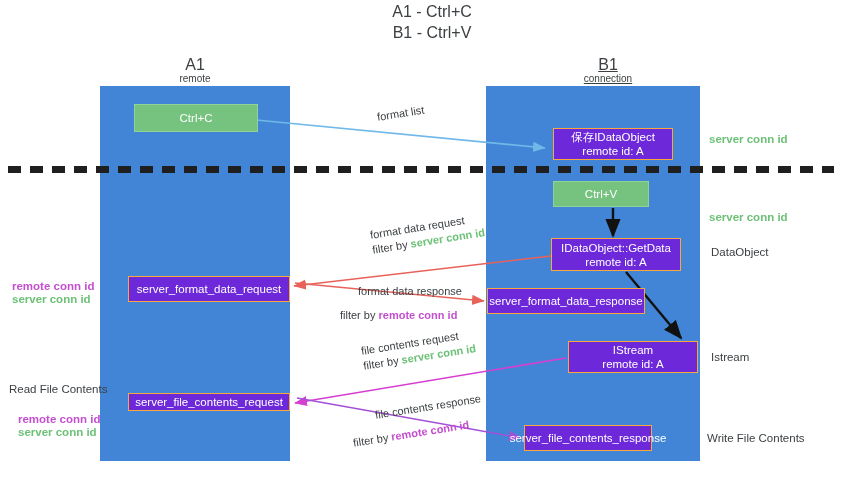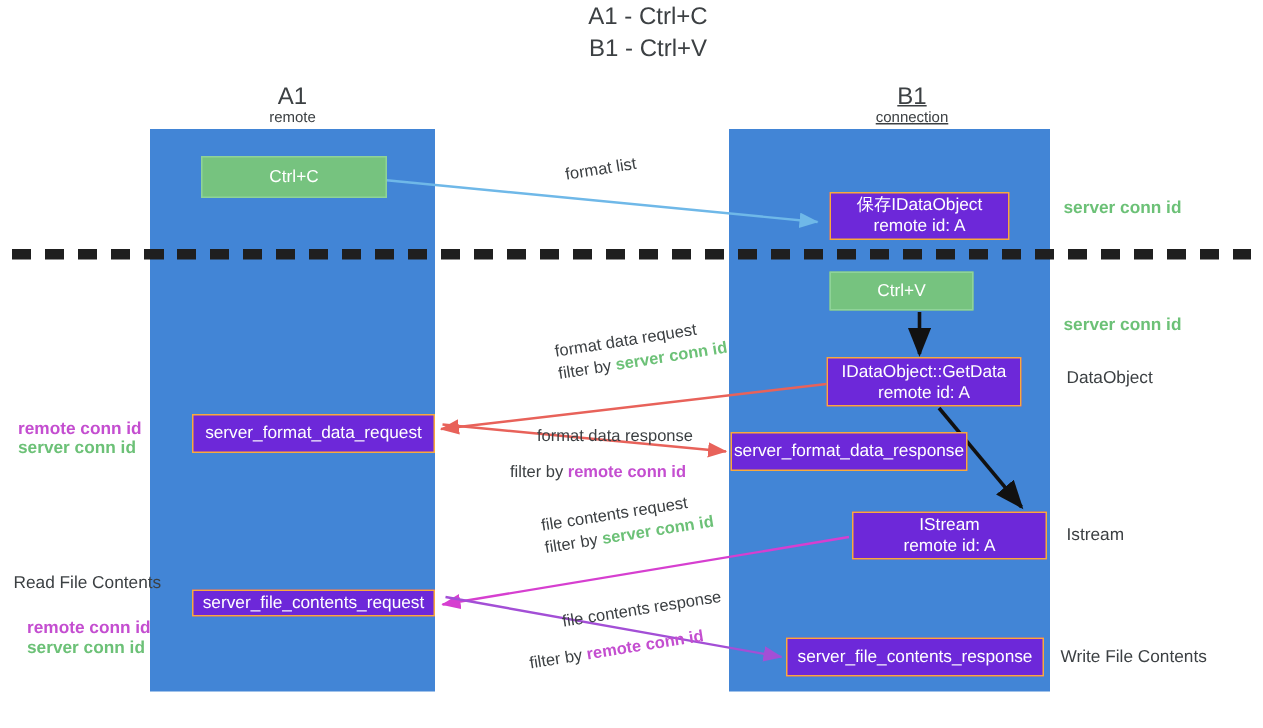--- a/index.html
+++ b/index.html
@@ -147,21 +147,21 @@
 
   <div class="box orange" style="left:487px;top:288px;width:158px;height:26px;">
     <div>server_format_data_response</div>
   </div>
 
   <div class="box orange" style="left:568px;top:341px;width:130px;height:32px;">
     <div>IStream</div>
     <div class="l2">remote id: A</div>
   </div>
 
-  <div class="box orange" style="left:524px;top:425px;width:172px;height:26px;">
+  <div class="box orange" style="left:524px;top:425px;width:128px;height:26px;">
     <div>server_file_contents_response</div>
   </div>
 
   <div class="dashed"></div>
 
   <div class="elabel rot" style="left:376px;top:110px;">format list</div>
 
   <div class="elabel rot" style="left:369px;top:228px;">
     <div>format data request</div>
     <div>

